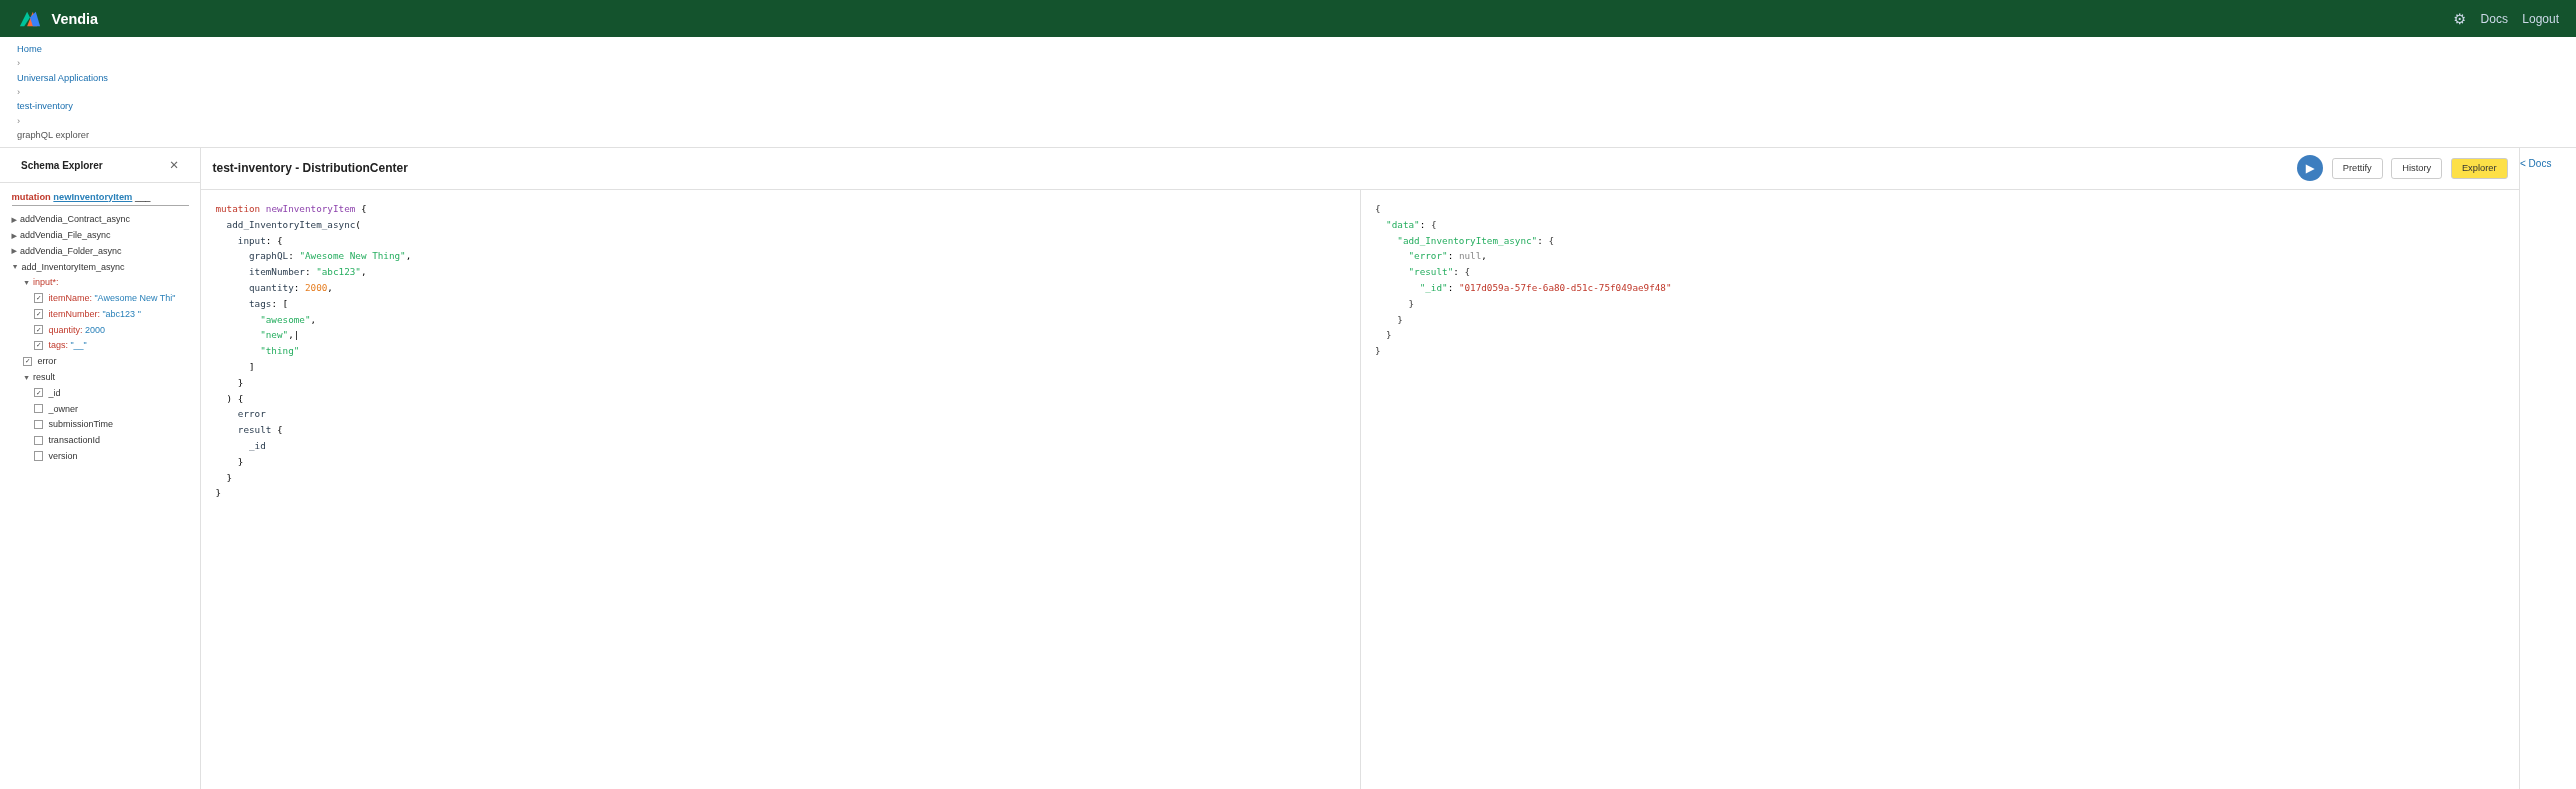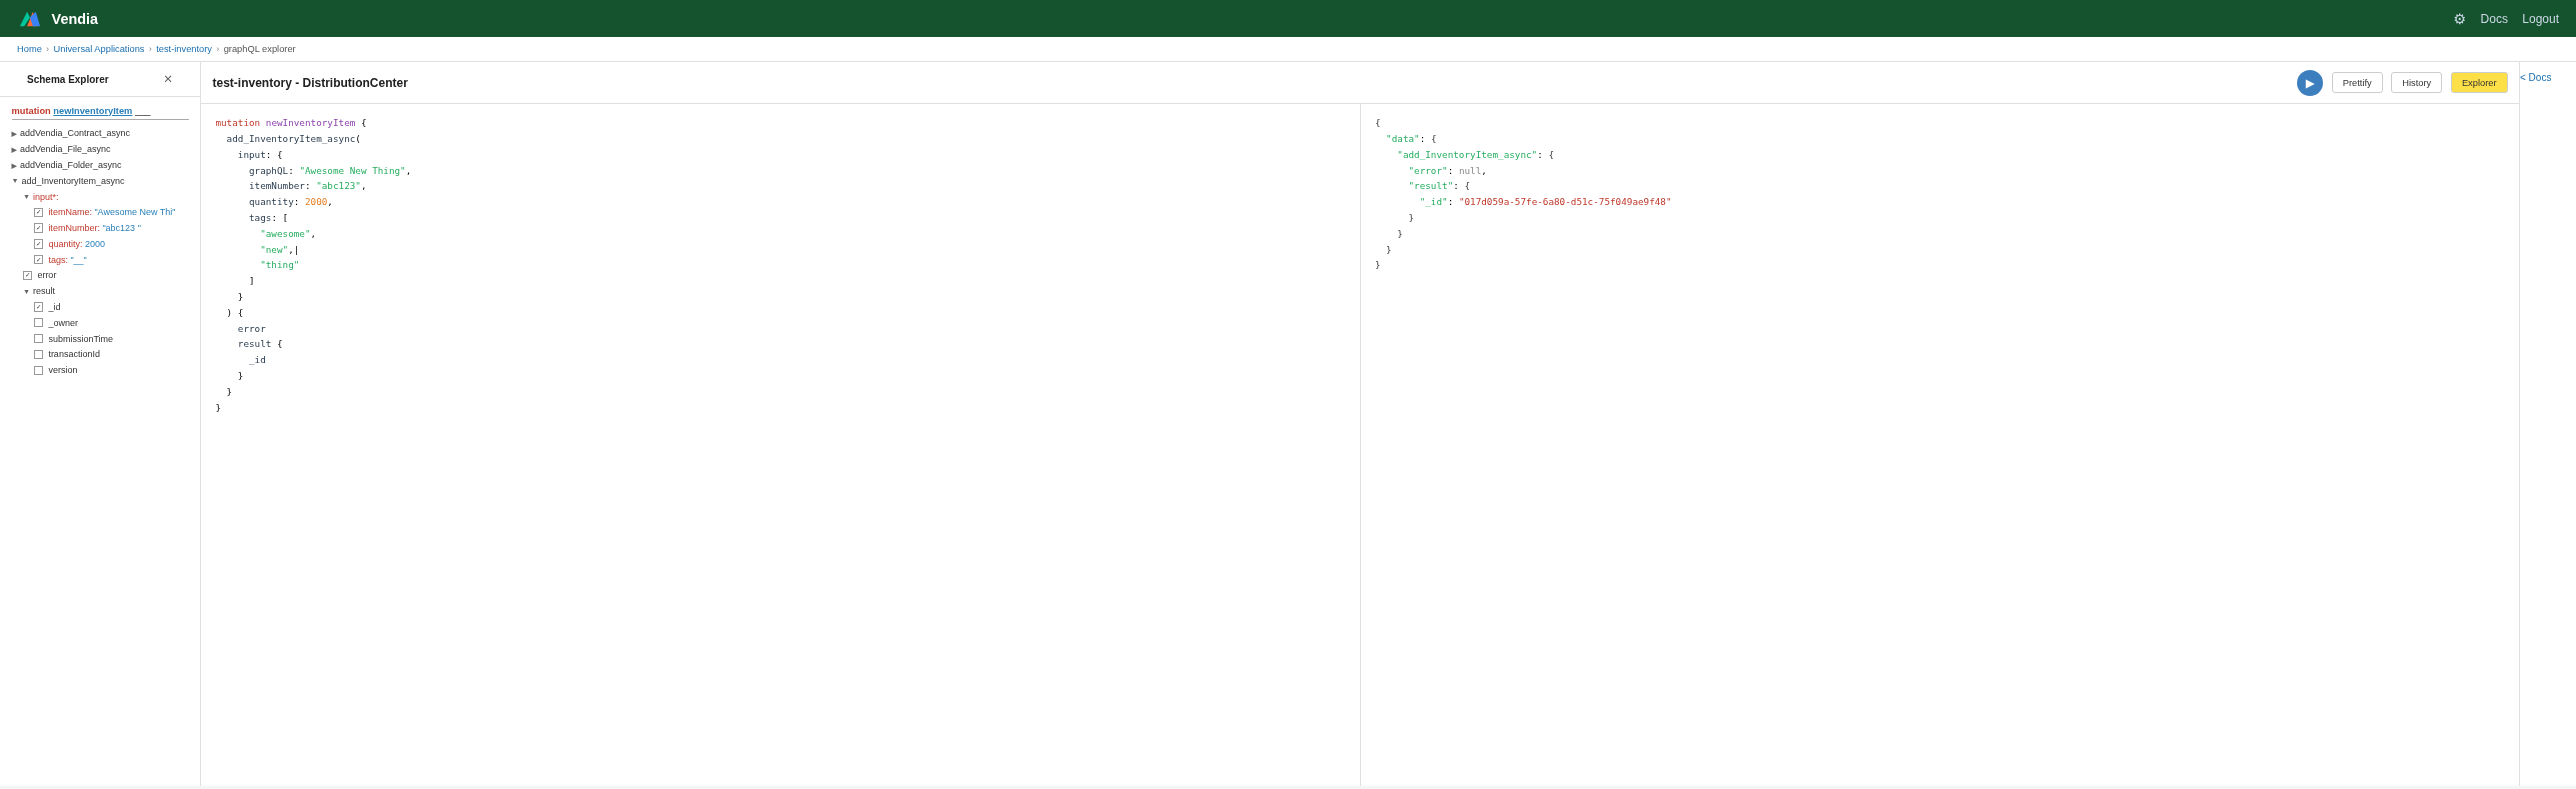--- a/index.html
+++ b/index.html
@@ -25,22 +25,22 @@
     .gear-icon { color: #cdd9e8; font-size: 14.4px; cursor: pointer; }
 
     
     .breadcrumb {
       background: #fff;
       border-bottom: 0.7px solid #e0e0e0;
       padding: 7.2px 17px;
       font-size: 9.3px;
       color: #555;
       display: flex;
-      align-items: center;
       gap: 4.3px;
+      flex-direction: column;
     }
     .breadcrumb a { color: #1a6faf; text-decoration: none; }
     .breadcrumb .sep { color: #888; }
 
     
     .main-container {
       display: flex;
       height: calc(100vh - 65px);
     }
 
@@ -49,21 +49,21 @@
       width: 201px;
       background: #fff;
       border-right: 0.7px solid #e0e0e0;
       overflow-y: auto;
       flex-shrink: 0;
     }
     .sidebar-header {
       display: flex;
       align-items: center;
       justify-content: space-between;
-      padding: 10px 27px;
+      padding: 10px 21px;
       border-bottom: 0.7px solid #e0e0e0;
     }
     .sidebar-title { font-size: 10px; font-weight: 600; color: #222; }
     .close-btn { cursor: pointer; color: #666; font-size: 11.5px; border: none; background: none; }
 
     .mutation-label {
       padding: 8.6px 11.5px 2.9px;
       font-size: 9.3px;
     }
     .mutation-keyword { color: #c0392b; font-weight: 600; }

